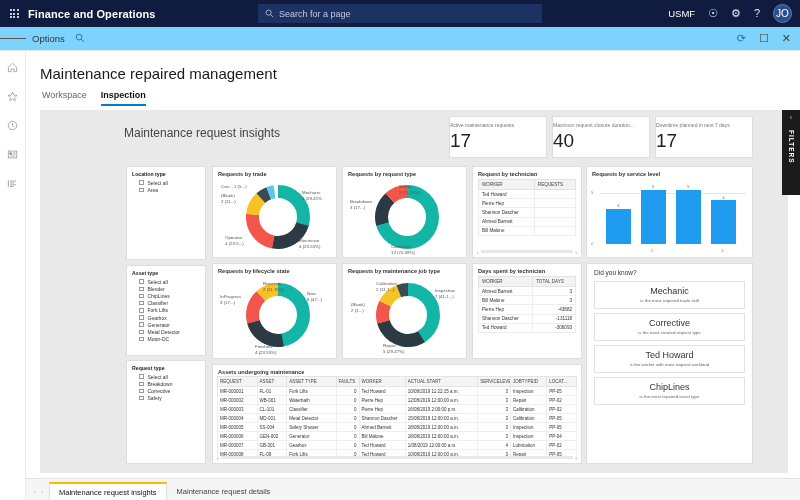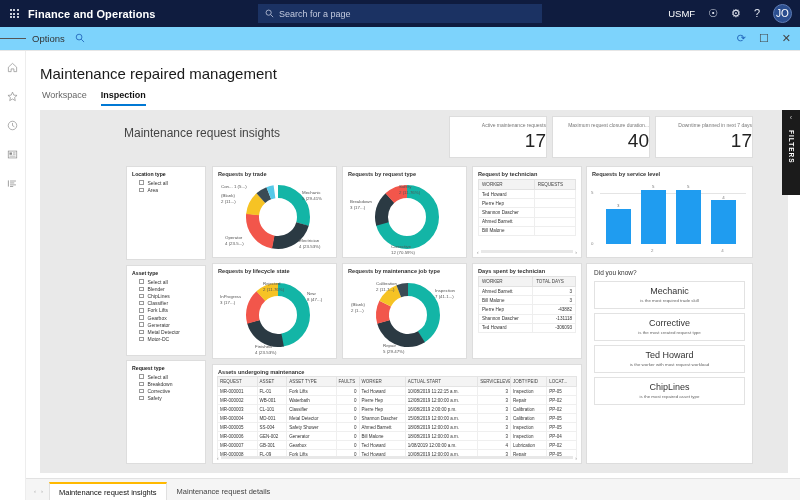--- a/index.html
+++ b/index.html
@@ -64,21 +64,21 @@
   .tab.active { color: #111; font-weight: bold; border-bottom: 2px solid #0078d4; }
 
   
   .canvas {
     position: absolute; top: 59px; left: 14px; width: 748px; height: 363px;
     background: #e9e9e9;
   }
   .report-title { position: absolute; left: 84px; top: 16px; font-size: 12px; color: #444; }
 
   .tile { position: absolute; background: #fff; border: 1px solid #ddd; }
-  .kpi { text-align: right; }
+  .kpi { text-align: left; }
   .kpi-label { font-size: 5px; color: #777; padding-top: 5px; line-height: 1.2; }
   .kpi-value { font-size: 19px; color: #222; padding-top: 2px; }
 
   .vtitle { font-size: 5.6px; color: #333; padding: 4px 0 0 5px; font-weight: bold; }
 
   
   .fcard { position: absolute; background: #fff; border: 1px solid #ddd; }
   .fcard-title { font-size: 5.2px; color: #222; font-weight: bold; padding: 4px 0 2px 5px; }
   .fitem { display: flex; align-items: center; gap: 4px; padding: .6px 0 .6px 12px; cursor: pointer; }
   .fbox { width: 4.5px; height: 4.5px; border: 1px solid #999; background: #fff; flex: none; }

